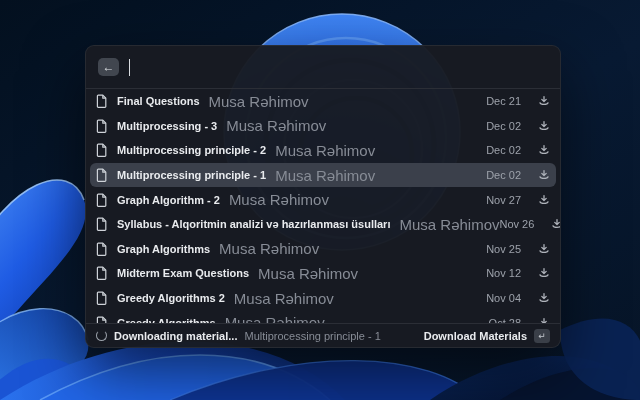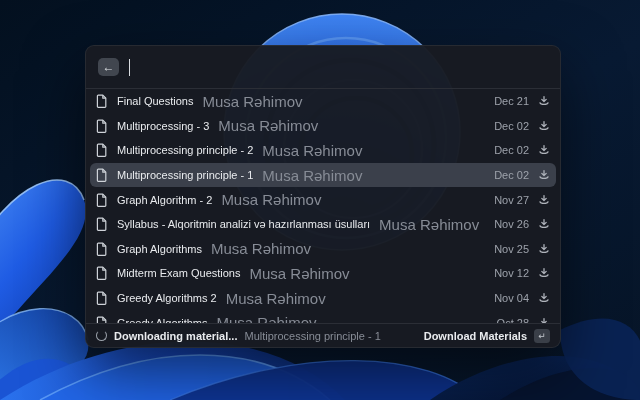--- a/index.html
+++ b/index.html
@@ -38,24 +38,24 @@
   .placeholder{color:#787d87;font-size:14.5px;}
   .divider{height:1px;flex:0 0 1px;background:#2b2e36;}
   
   .list{flex:0 0 234px;height:234px;overflow:hidden;padding:0 4px;box-sizing:border-box;}
   .row{
     height:24.6px;display:flex;align-items:center;gap:0;
     padding:0 6px;border-radius:6px;box-sizing:border-box;
   }
   .row.selected{background:#3b404b;}
   .doc-icon{flex:0 0 auto;display:flex;margin-right:9px;}
-  .row-title{color:#e9ebee;font-size:11px;font-weight:400;white-space:nowrap;}
+  .row-title{color:#e9ebee;font-size:11px;font-weight:700;white-space:nowrap;}
   .row-author{color:#878c96;font-size:15px;margin-left:9px;white-space:nowrap;}
   .row-spacer{flex:1;}
-  .row-date{color:#9da2ab;font-size:11px;white-space:nowrap;margin-right:9px;}
+  .row-date{color:#9da2ab;font-size:11px;white-space:nowrap;margin-right:17px;}
   .dl-icon{flex:0 0 auto;display:flex;}
   
   .footer{
     flex:1;display:flex;align-items:center;padding:0 10px;gap:7px;
   }
   .spinner{
     width:11px;height:11px;border-radius:50%;
     border:1.6px solid #9aa0a9;border-top-color:transparent;
     box-sizing:border-box;flex:0 0 auto;
     animation:spin 1s linear infinite;

